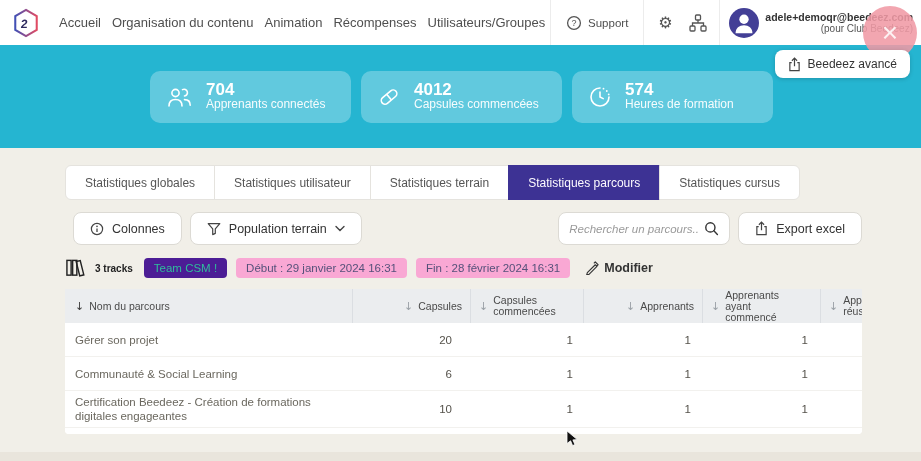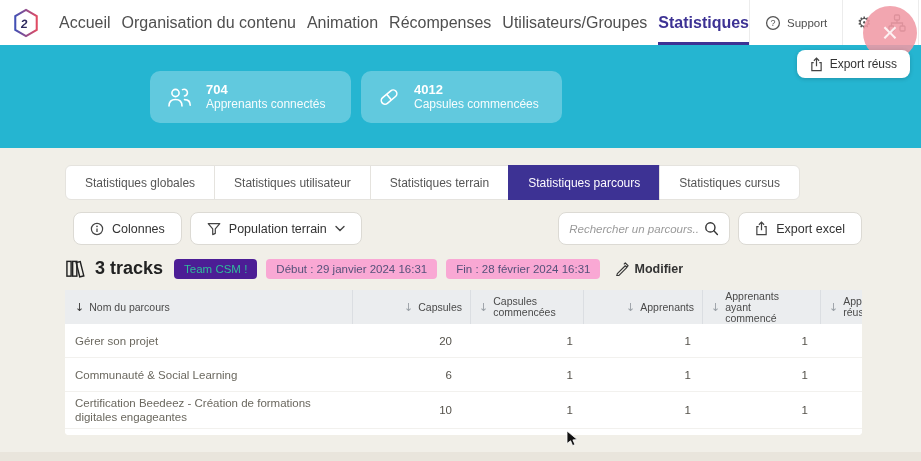--- a/index.html
+++ b/index.html
@@ -5,42 +5,42 @@
   * { margin:0; padding:0; box-sizing:border-box; }
   html,body { width:921px; height:461px; overflow:hidden; }
   body { font-family:"Liberation Sans", sans-serif; background:#f1efe8; position:relative; }
   .uni { font-family:"DejaVu Sans", sans-serif; }
 
   
   .topnav { height:45px; background:#ffffff; display:flex; align-items:stretch;
             justify-content:space-between; padding:0 8px 0 12px; white-space:nowrap; overflow:hidden; }
   .nav-left { display:flex; align-items:center; gap:11px; }
   .logo { display:flex; align-items:center; margin-right:8px; cursor:pointer; }
-  .nav-item { display:flex; align-items:center; height:45px; font-size:16px; color:#4f4f4f;
+  .nav-item { display:flex; align-items:center; height:45px; font-size:13px; color:#4f4f4f;
               border-bottom:3px solid transparent; padding-top:3px; cursor:pointer; }
   .nav-item.active { color:#3d3294; font-weight:bold; border-bottom-color:#3d3294; }
   .nav-right { display:flex; align-items:center; gap:9px; }
   .vdiv { width:1px; height:45px; background:#ececec; }
   .support { display:flex; align-items:center; gap:6px; font-size:11.5px; color:#4f4f4f; cursor:pointer; padding:0 6px; }
   .icon-btn { display:flex; align-items:center; justify-content:center; width:24px; height:24px;
               color:#555; cursor:pointer; font-size:16px; }
   .user { display:flex; align-items:center; gap:6px; cursor:pointer; }
   .avatar { width:30px; height:30px; border-radius:50%; background:#433f96; display:flex;
             align-items:center; justify-content:center; flex:none; }
   .user-text { text-align:right; line-height:12px; }
   .user-email { font-size:10.5px; font-weight:bold; color:#333; }
   .user-org { font-size:10px; color:#555; }
 
   
   .banner { height:103px; background:#25b5d1; position:relative; }
   .cards { position:absolute; left:150px; top:26px; display:flex; gap:10px; }
   .stat-card { width:201px; height:52px; background:rgba(255,255,255,0.28); border-radius:10px;
                display:flex; align-items:center; padding:0 16px; gap:13px; color:#ffffff; }
   .stat-text { line-height:15px; }
-  .stat-value { font-size:13px; font-weight:bold; }
+  .stat-value { font-size:17px; font-weight:bold; }
   .stat-label { font-size:12px; opacity:.95; }
   .export-avance { position:absolute; right:11px; top:5px; height:28px; background:#fff; border:none;
                    border-radius:8px; box-shadow:0 1px 4px rgba(0,0,0,.18); display:flex; align-items:center;
                    gap:7px; padding:0 13px; font-size:12px; color:#333; cursor:pointer; z-index:45;
                    font-family:"Liberation Sans", sans-serif; }
 
   
   .tabs { display:inline-flex; margin:17px 0 0 65px; }
   .tab { background:#fff; border:1px solid #e5e3de; margin-left:-1px; height:35px; display:flex;
          align-items:center; padding:0 19px; font-size:12px; color:#555; cursor:pointer; }
@@ -53,21 +53,21 @@
               align-items:center; gap:8px; padding:0 16px; font-size:12.5px; color:#333; cursor:pointer;
               font-family:"Liberation Sans", sans-serif; }
   .spacer { flex:1; }
   .search-box { width:172px; height:33px; background:#fff; border:1px solid #dcdad4; border-radius:8px;
                 display:flex; align-items:center; padding:0 10px; gap:6px; }
   .search-box input { border:none; outline:none; flex:1; min-width:0; font-size:11.5px; font-style:italic;
                       color:#444; font-family:"Liberation Sans", sans-serif; background:transparent; }
   .search-box input::placeholder { color:#9a9a9a; }
 
   .track-info { display:flex; align-items:center; margin:13px 0 0 65px; gap:9px; }
-  .track-count { font-size:18px; font-weight:bold; color:#222; margin-right:2px; }
+  .track-count { font-size:10px; font-weight:bold; color:#222; margin-right:2px; }
   .badge { font-size:11.5px; padding:4px 10px; border-radius:4px; }
   .badge-mint { background:#4c1d95; color:#2fbd9b; }
   .badge-lav { background:#f9a8d4; color:#55517a; }
   .modifier { display:flex; align-items:center; gap:5px; font-size:12.5px; font-weight:bold; color:#333;
               cursor:pointer; margin-left:6px; }
 
   
   .table { margin:11px 0 0 65px; width:797px; background:#fff; border-radius:0 0 4px 4px; overflow:hidden; }
   .thead { display:flex; background:#ebedef; height:34px; font-size:10.5px; color:#4a4a4a; }
   .th { display:flex; align-items:center; gap:5px; padding:0 8px; line-height:11px; }
@@ -116,21 +116,20 @@
           </defs>
         <path d="M15 2 L26.5 8.5 V23.5 L15 30 L3.5 23.5 V8.5 Z" fill="none" stroke="url(#lg)" stroke-width="2.2"></path>
         <text x="15" y="21" font-size="13" font-weight="bold" fill="#2d2a5e" text-anchor="middle" transform="skewX(-6)">2</text>
       </svg>
     </div>
     <div class="nav-item">Accueil</div>
     <div class="nav-item">Organisation du contenu</div>
     <div class="nav-item">Animation</div>
     <div class="nav-item">Récompenses</div>
     <div class="nav-item">Utilisateurs/Groupes</div>
-    <div class="nav-item active">Statistiques</div>
   </div>
   <div class="nav-right">
     <div class="vdiv"></div>
     <div class="support">
       <svg width="16" height="16" viewBox="0 0 16 16">
         <circle cx="8" cy="8" r="6.4" fill="none" stroke="#555" stroke-width="1.3"></circle>
         <text x="8" y="11" font-size="9" fill="#555" text-anchor="middle" font-family="Liberation Sans, sans-serif">?</text>
       </svg>
       <span>Support</span>
     </div>
@@ -181,27 +180,38 @@
         <g transform="rotate(-40 12 12)">
           <rect x="3" y="8.4" width="18" height="7.4" rx="3.7" fill="none" stroke="#fff" stroke-width="1.6"></rect>
           <line x1="12" y1="8.4" x2="12" y2="15.8" stroke="#fff" stroke-width="1.6"></line>
         </g>
       </svg>
       <div class="stat-text">
         <div class="stat-value">4012</div>
         <div class="stat-label">Capsules commencées</div>
       </div>
     </div>
+    <div class="stat-card">
+      <svg width="24" height="24" viewBox="0 0 24 24">
+        <path d="M12 3 a9 9 0 1 0 9 9" fill="none" stroke="#fff" stroke-width="1.6" stroke-linecap="round"></path>
+        <path d="M15.5 3.7 l0 0 M18.8 6 l0 0 M20.7 9.4 l0 0" stroke="#fff" stroke-width="1.8" stroke-linecap="round"></path>
+        <path d="M12 7 V12 L15.2 13.6" fill="none" stroke="#fff" stroke-width="1.6" stroke-linecap="round"></path>
+      </svg>
+      <div class="stat-text">
+        <div class="stat-value">574</div>
+        <div class="stat-label">Heures de formation</div>
+      </div>
+    </div>
   </div>
   <button class="export-avance">
     <svg width="13" height="15" viewBox="0 0 14 16">
       <path d="M4 6 H2 V14.5 H12 V6 H10" fill="none" stroke="#444" stroke-width="1.3"></path>
       <path d="M7 1.2 V10 M4.2 4 L7 1.2 L9.8 4" fill="none" stroke="#444" stroke-width="1.3"></path>
     </svg>
-    <span>Export réuss</span>
+    <span>Beedeez avancé</span>
   </button>
 </section>
 
 
 <div class="tabs">
   <div class="tab">Statistiques globales</div>
   <div class="tab">Statistiques utilisateur</div>
   <div class="tab">Statistiques terrain</div>
   <div class="tab active">Statistiques parcours</div>
   <div class="tab">Statistiques cursus</div>

